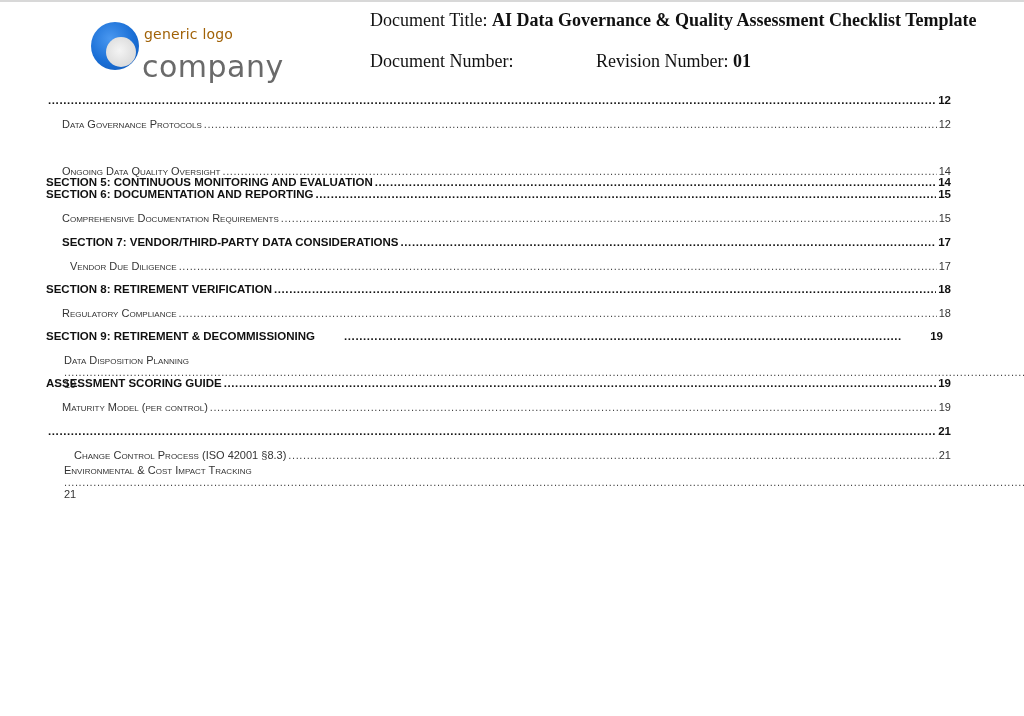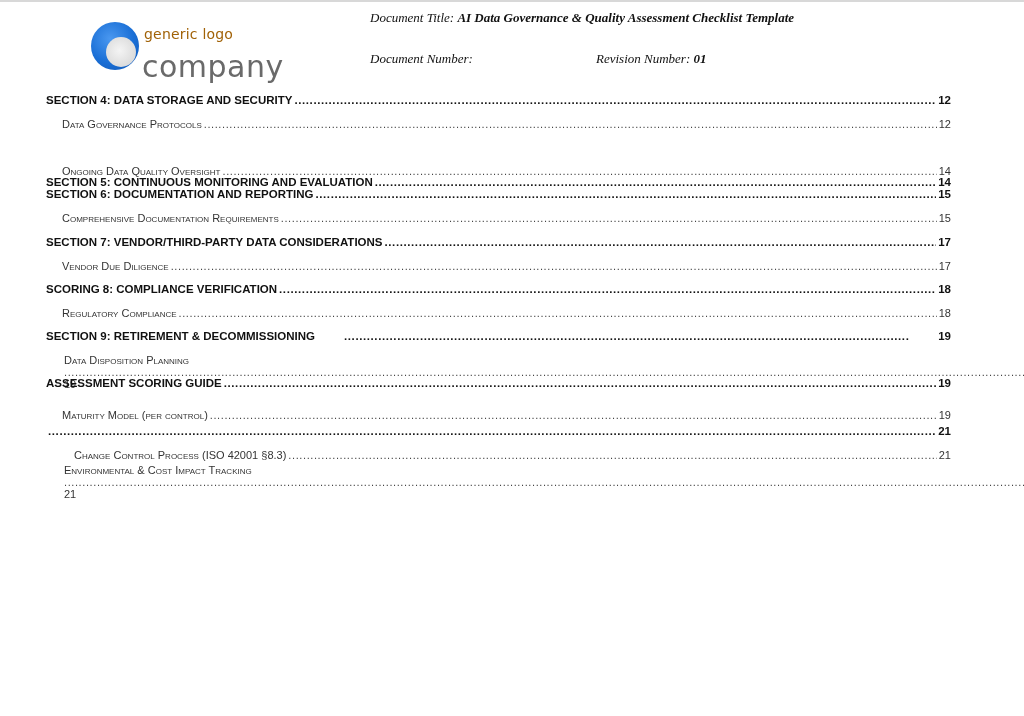--- a/index.html
+++ b/index.html
@@ -13,21 +13,21 @@
     position: absolute; left: 0; top: 0; width: 48px; height: 48px; border-radius: 50%;
     background: radial-gradient(circle at 40% 35%, #4a98f0 0%, #1a6fd6 55%, #0f55b3 100%);
   }
   .logo-inner {
     position: absolute; left: 15px; top: 15px; width: 30px; height: 30px; border-radius: 50%;
     background: radial-gradient(circle at 45% 45%, #f4f4f4 0%, #dcdcdc 70%, #c8c8c8 100%);
   }
   .logo-small { position: absolute; left: 53px; top: 4px; font-family: "DejaVu Sans", sans-serif; font-size: 14px; color: #a16207; letter-spacing: 0.2px; }
   .logo-big { position: absolute; left: 51px; top: 13px; font-family: "DejaVu Sans", sans-serif; font-size: 30px; color: #6a6a6a; letter-spacing: 0.5px; margin-top: 14px; }
 
-  .hdr { position: absolute; font-family: "Liberation Serif", serif; font-size: 13px; color: #111; white-space: nowrap; font-style: italic; }
+  .hdr { position: absolute; font-family: "Liberation Serif", serif; font-size: 18px; color: #111; white-space: nowrap; }
   .hdr b { font-weight: bold; }
 
   .toc { position: absolute; left: 46px; top: 94px; width: 905px; }
   .toc-row { display: flex; align-items: baseline; white-space: nowrap; }
   .toc-row .label { flex: 0 0 auto; }
   .toc-row .dots { flex: 1 1 auto; overflow: hidden; margin: 0 2px; }
   .toc-row .dots::before {
     content: "........................................................................................................................................................................................................................................................................................................................................................................";
     letter-spacing: 0.6px;
   }
@@ -56,21 +56,20 @@
 <div class="hdr" style="left:370px; top:51px;">
   <span>Document Number:</span>
   <b></b>
 </div>
 <div class="hdr" style="left:596px; top:51px;">
   <span>Revision Number: </span><b>01</b>
 </div>
 
 <div class="toc" id="toc">
     <div class="toc-row lvl1" style="position: absolute; left: 0px; right: 0px; top: 0px;">
-      <span class="label">SECTION 4: DATA STORAGE AND SECURITY</span>
       <span class="dots"></span>
       <span class="page">12</span>
     </div>
     <div class="toc-row lvl2" style="position: absolute; left: 0px; right: 0px; top: 24px;">
       <span class="label">Data Governance Protocols</span>
       <span class="dots"></span>
       <span class="page">12</span>
     </div>
     <div class="toc-row lvl1" style="position: absolute; left: 0px; right: 0px; top: 48px; margin-top: 34px;">
       <span class="label">SECTION 5: CONTINUOUS MONITORING AND EVALUATION</span>
@@ -85,56 +84,56 @@
     <div class="toc-row lvl1" style="position: absolute; left: 0px; right: 0px; top: 94px;">
       <span class="label">SECTION 6: DOCUMENTATION AND REPORTING</span>
       <span class="dots"></span>
       <span class="page">15</span>
     </div>
     <div class="toc-row lvl2" style="position: absolute; left: 0px; right: 0px; top: 118px;">
       <span class="label">Comprehensive Documentation Requirements</span>
       <span class="dots"></span>
       <span class="page">15</span>
     </div>
-    <div class="toc-row lvl1" style="position: absolute; left: 0px; right: 0px; top: 142px;">
+    <div class="toc-row lvl1" style="position: absolute; left: 16px; right: 0px; top: 142px;">
       <span class="label">SECTION 7: VENDOR/THIRD-PARTY DATA CONSIDERATIONS</span>
       <span class="dots"></span>
       <span class="page">17</span>
     </div>
-    <div class="toc-row lvl2" style="position: absolute; left: 0px; right: 0px; top: 166px;">
+    <div class="toc-row lvl2" style="position: absolute; left: 8px; right: 0px; top: 166px;">
       <span class="label">Vendor Due Diligence</span>
       <span class="dots"></span>
       <span class="page">17</span>
     </div>
     <div class="toc-row lvl1" style="position: absolute; left: 0px; right: 0px; top: 189px;">
-      <span class="label">SCORING 8: COMPLIANCE VERIFICATION</span>
+      <span class="label">SECTION 8: RETIREMENT VERIFICATION</span>
       <span class="dots"></span>
       <span class="page">18</span>
     </div>
     <div class="toc-row lvl2" style="position: absolute; left: 0px; right: 0px; top: 213px;">
       <span class="label">Regulatory Compliance</span>
       <span class="dots"></span>
       <span class="page">18</span>
     </div>
-    <div class="toc-row lvl1" style="position: absolute; left: 0px; right: 0px; top: 236px; gap: 27px;">
+    <div class="toc-row lvl1" style="position: absolute; left: 0px; right: 8px; top: 236px; gap: 27px;">
       <span class="label">SECTION 9: RETIREMENT &amp; DECOMMISSIONING</span>
       <span class="dots"></span>
       <span class="page">19</span>
     </div>
     <div class="toc-row lvl2" style="position: absolute; left: 0px; right: 0px; top: 260px; flex-direction: column;">
       <span class="label">Data Disposition Planning</span>
       <span class="dots"></span>
       <span class="page">19</span>
     </div>
     <div class="toc-row lvl1" style="position: absolute; left: 0px; right: 0px; top: 283px;">
       <span class="label">ASSESSMENT SCORING GUIDE</span>
       <span class="dots"></span>
       <span class="page">19</span>
     </div>
-    <div class="toc-row lvl2" style="position: absolute; left: 0px; right: 0px; top: 307px; margin-top: 8px;">
+    <div class="toc-row lvl2" style="position: absolute; left: 0px; right: 0px; top: 307px;">
       <span class="label">Maturity Model (per control)</span>
       <span class="dots"></span>
       <span class="page">19</span>
     </div>
     <div class="toc-row lvl1" style="position: absolute; left: 0px; right: 0px; top: 331px;">
       <span class="dots"></span>
       <span class="page">21</span>
     </div>
     <div class="toc-row lvl2" style="position: absolute; left: 12px; right: 0px; top: 355px;">
       <span class="label">Change Control Process (ISO 42001 §8.3)</span>

